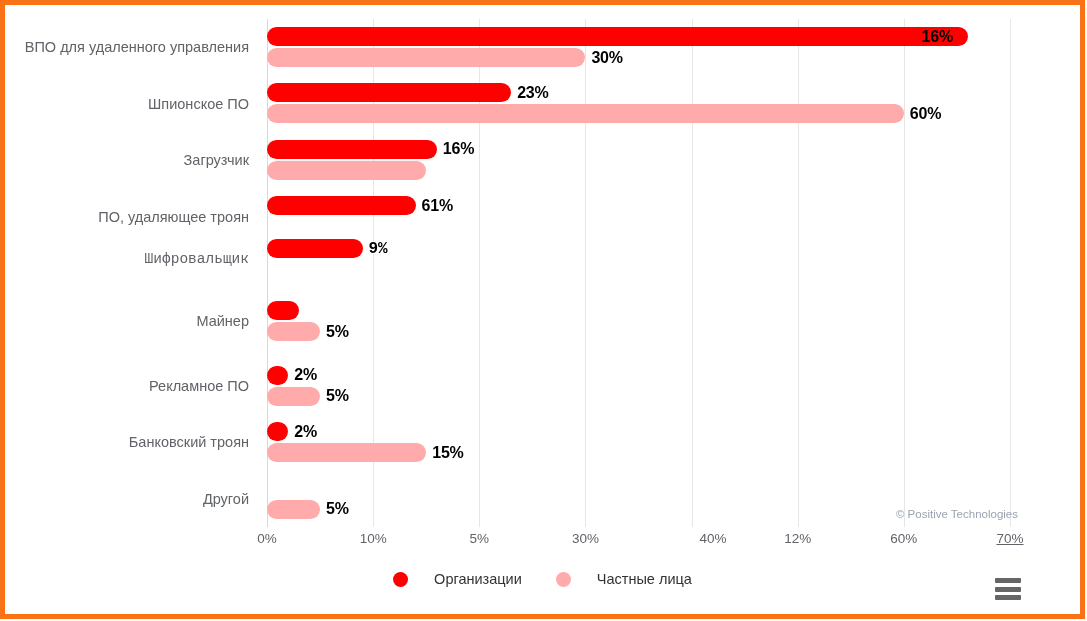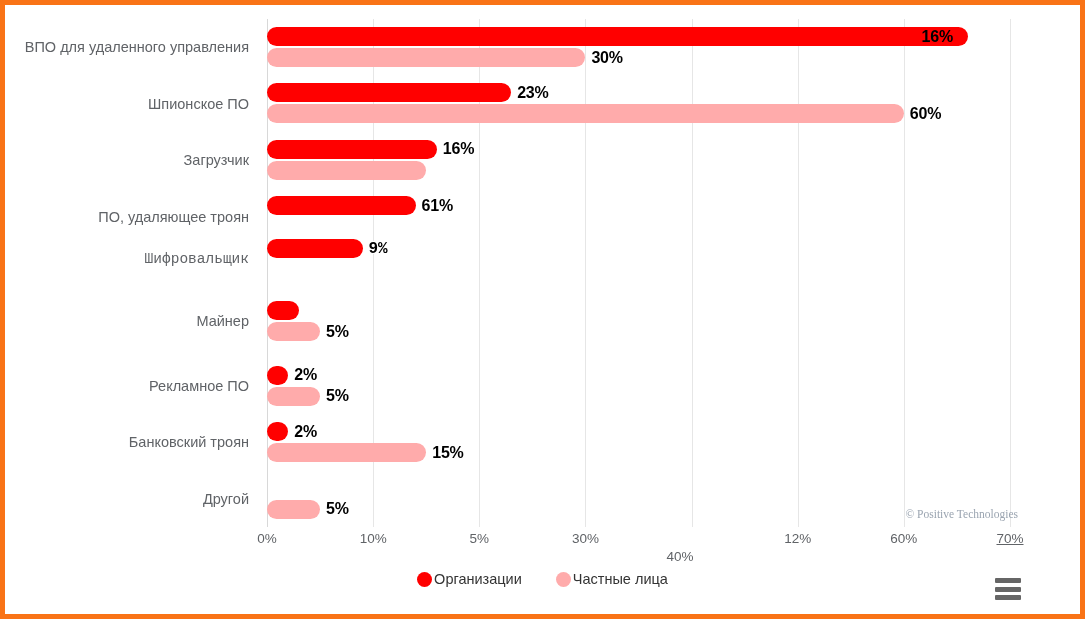--- a/index.html
+++ b/index.html
@@ -90,32 +90,31 @@
     white-space:nowrap;
   }
 
   
   #legend{
     position:absolute;
     left:0;right:0;top:566px;
     display:flex;justify-content:center;align-items:center;
     gap:34px;
   }
-  .legend-item{display:flex;align-items:center;gap:2px;cursor:pointer;}
+  .legend-item{display:flex;align-items:center;gap:26px;cursor:pointer;}
   .legend-dot{width:15px;height:15px;border-radius:50%;display:block;}
   .legend-text{font-size:14.5px;color:#333333;white-space:nowrap;}
 
   
   #watermark{
     position:absolute;
     right:62px;top:503px;
     font-size:11.5px;
     color:#9aa4b0;
     white-space:nowrap;
-    font-family:Liberation Serif, serif;
   }
 
   
   #export-menu{
     position:absolute;
     right:59px;bottom:14px;
     width:26px;height:22px;
     display:flex;flex-direction:column;justify-content:space-between;
     cursor:pointer;
   }
@@ -197,21 +196,21 @@
           <div class="bar-val" style="left: 59.0714px; top: 38.5px;">5%</div>
         </div>
       </div>
   </div>
 
   <div id="x-axis">
       <div class="xtick" style="left: 0px;">0%</div>
       <div class="xtick" style="left: 106.143px;">10%</div>
       <div class="xtick" style="left: 212.286px;">5%</div>
       <div class="xtick" style="left: 318.429px;">30%</div>
-      <div class="xtick" style="left: 413px; margin-top: 18px;">40%</div>
+      <div class="xtick" style="left: 446px;">40%</div>
       <div class="xtick" style="left: 530.714px;">12%</div>
       <div class="xtick" style="left: 636.857px;">60%</div>
       <div class="xtick" style="left: 743px; text-decoration: underline;">70%</div>
     </div>
 
   <div id="watermark">© Positive Technologies</div>
 
   <div id="legend">
     <div class="legend-item">
       <span class="legend-dot" style="background:#ff0000"></span>

